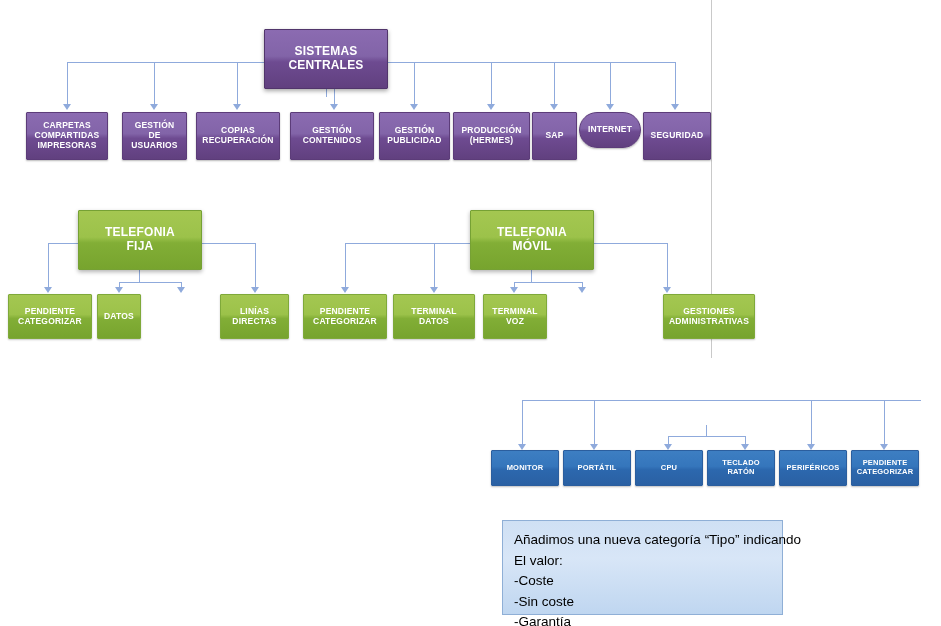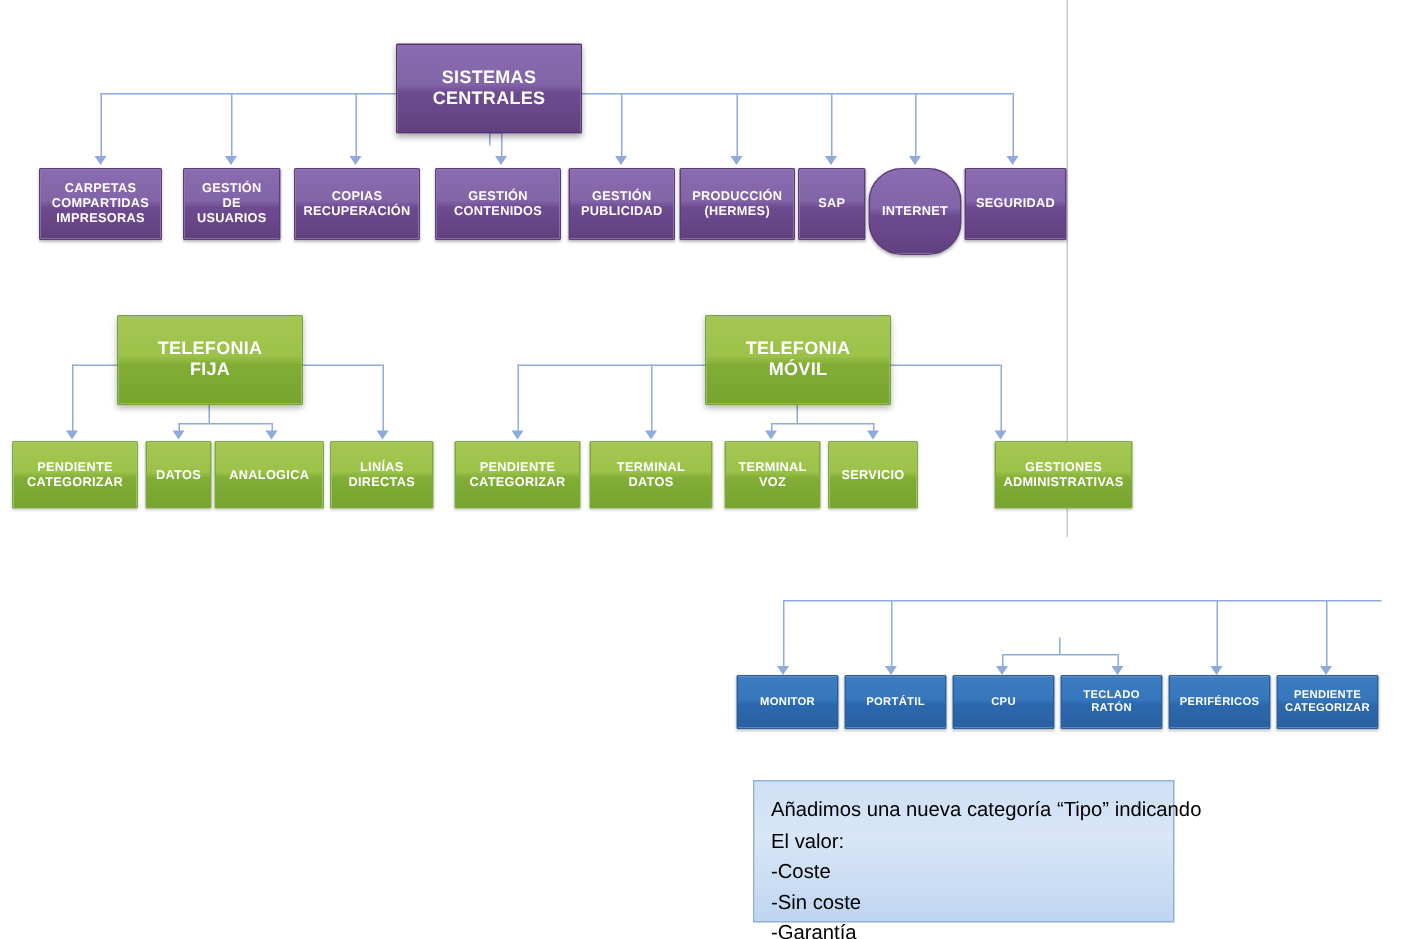--- a/index.html
+++ b/index.html
@@ -173,21 +173,21 @@
     <span>
       <span>PRODUCCIÓN</span><br>
       <span>(HERMES)</span>
     </span>
   </div>
 
   <div class="node purple" style="left:532px; top:112px; width:45px; height:48px; font-size:8.5px;">
     <span>SAP</span>
   </div>
 
-  <div class="node purple" style="left:579px; top:112px; width:62px; height:58px; font-size:8.5px;border-radius:22px;">
+  <div class="node purple" style="left:579px; top:112px; width:62px; height:36px; font-size:8.5px;border-radius:22px;">
     <span>INTERNET</span>
   </div>
 
   <div class="node purple" style="left:643px; top:112px; width:68px; height:48px; font-size:8.5px;">
     <span>SEGURIDAD</span>
   </div>
 
   <div class="conn h" style="left:48px; top:243px; width:207px;"></div>
   <div class="conn v" style="left:48px; top:243px; height:46px;"></div>
   <div class="arrow" style="left:44px; top:287px;"></div>
@@ -212,23 +212,20 @@
     <span>
       <span>PENDIENTE</span><br>
       <span>CATEGORIZAR</span>
     </span>
   </div>
 
   <div class="node green" style="left:97px; top:294px; width:44px; height:45px; font-size:8.5px;">
     <span>DATOS</span>
   </div>
 
-  <div class="node green" style="left:143px; top:294px; width:73px; height:45px; font-size:8.5px;">
-    <span>ANALOGICA</span>
-  </div>
 
   <div class="node green" style="left:220px; top:294px; width:69px; height:45px; font-size:8.5px;">
     <span>
       <span>LINÍAS</span><br>
       <span>DIRECTAS</span>
     </span>
   </div>
 
   <div class="conn h" style="left:345px; top:243px; width:322px;"></div>
   <div class="conn v" style="left:345px; top:243px; height:46px;"></div>
@@ -266,23 +263,20 @@
     </span>
   </div>
 
   <div class="node green" style="left:483px; top:294px; width:64px; height:45px; font-size:8.5px;">
     <span>
       <span>TERMINAL</span><br>
       <span>VOZ</span>
     </span>
   </div>
 
-  <div class="node green" style="left:552px; top:294px; width:60px; height:45px; font-size:8.5px;">
-    <span>SERVICIO</span>
-  </div>
 
   <div class="node green" style="left:619px; top:294px; width:92px; height:45px; font-size:8.5px;margin-left:44px;">
     <span>
       <span>GESTIONES</span><br>
       <span>ADMINISTRATIVAS</span>
     </span>
   </div>
 
   <div class="conn h" style="left:522px; top:400px; width:399px;"></div>
   <div class="conn v" style="left:522px; top:400px; height:46px;"></div>

